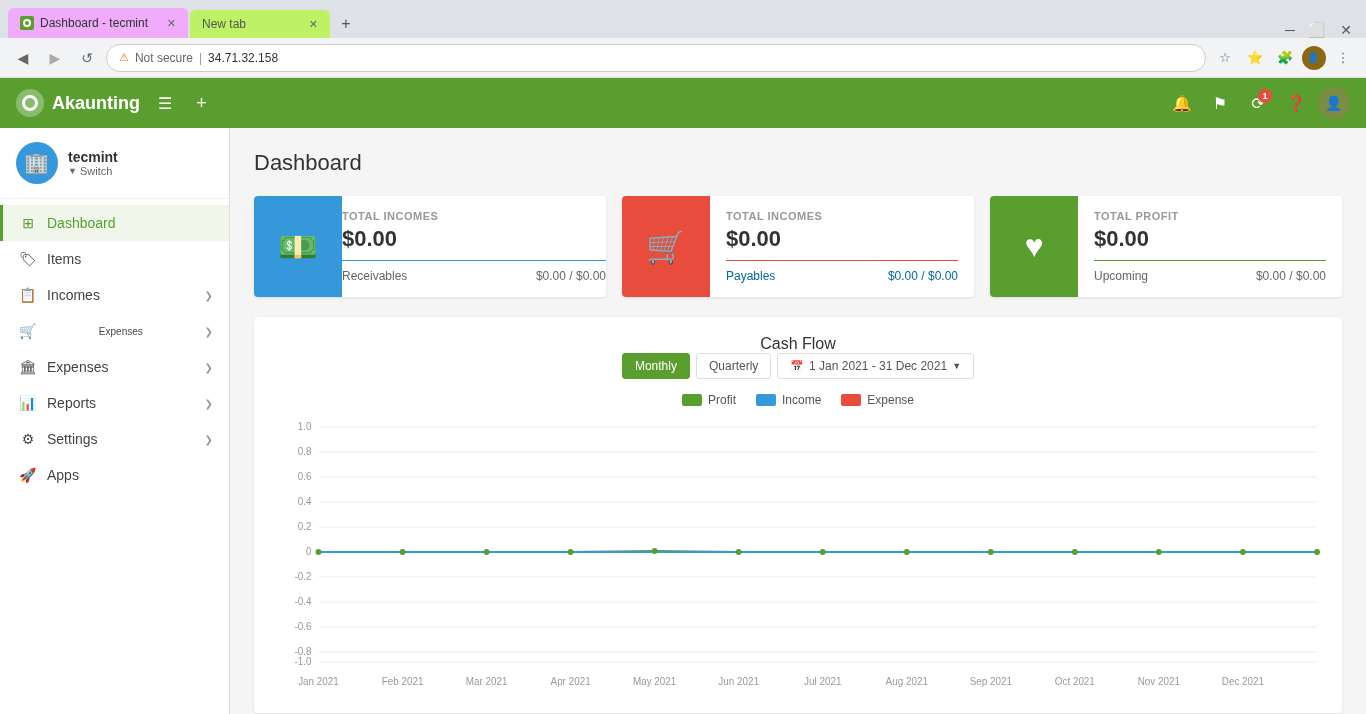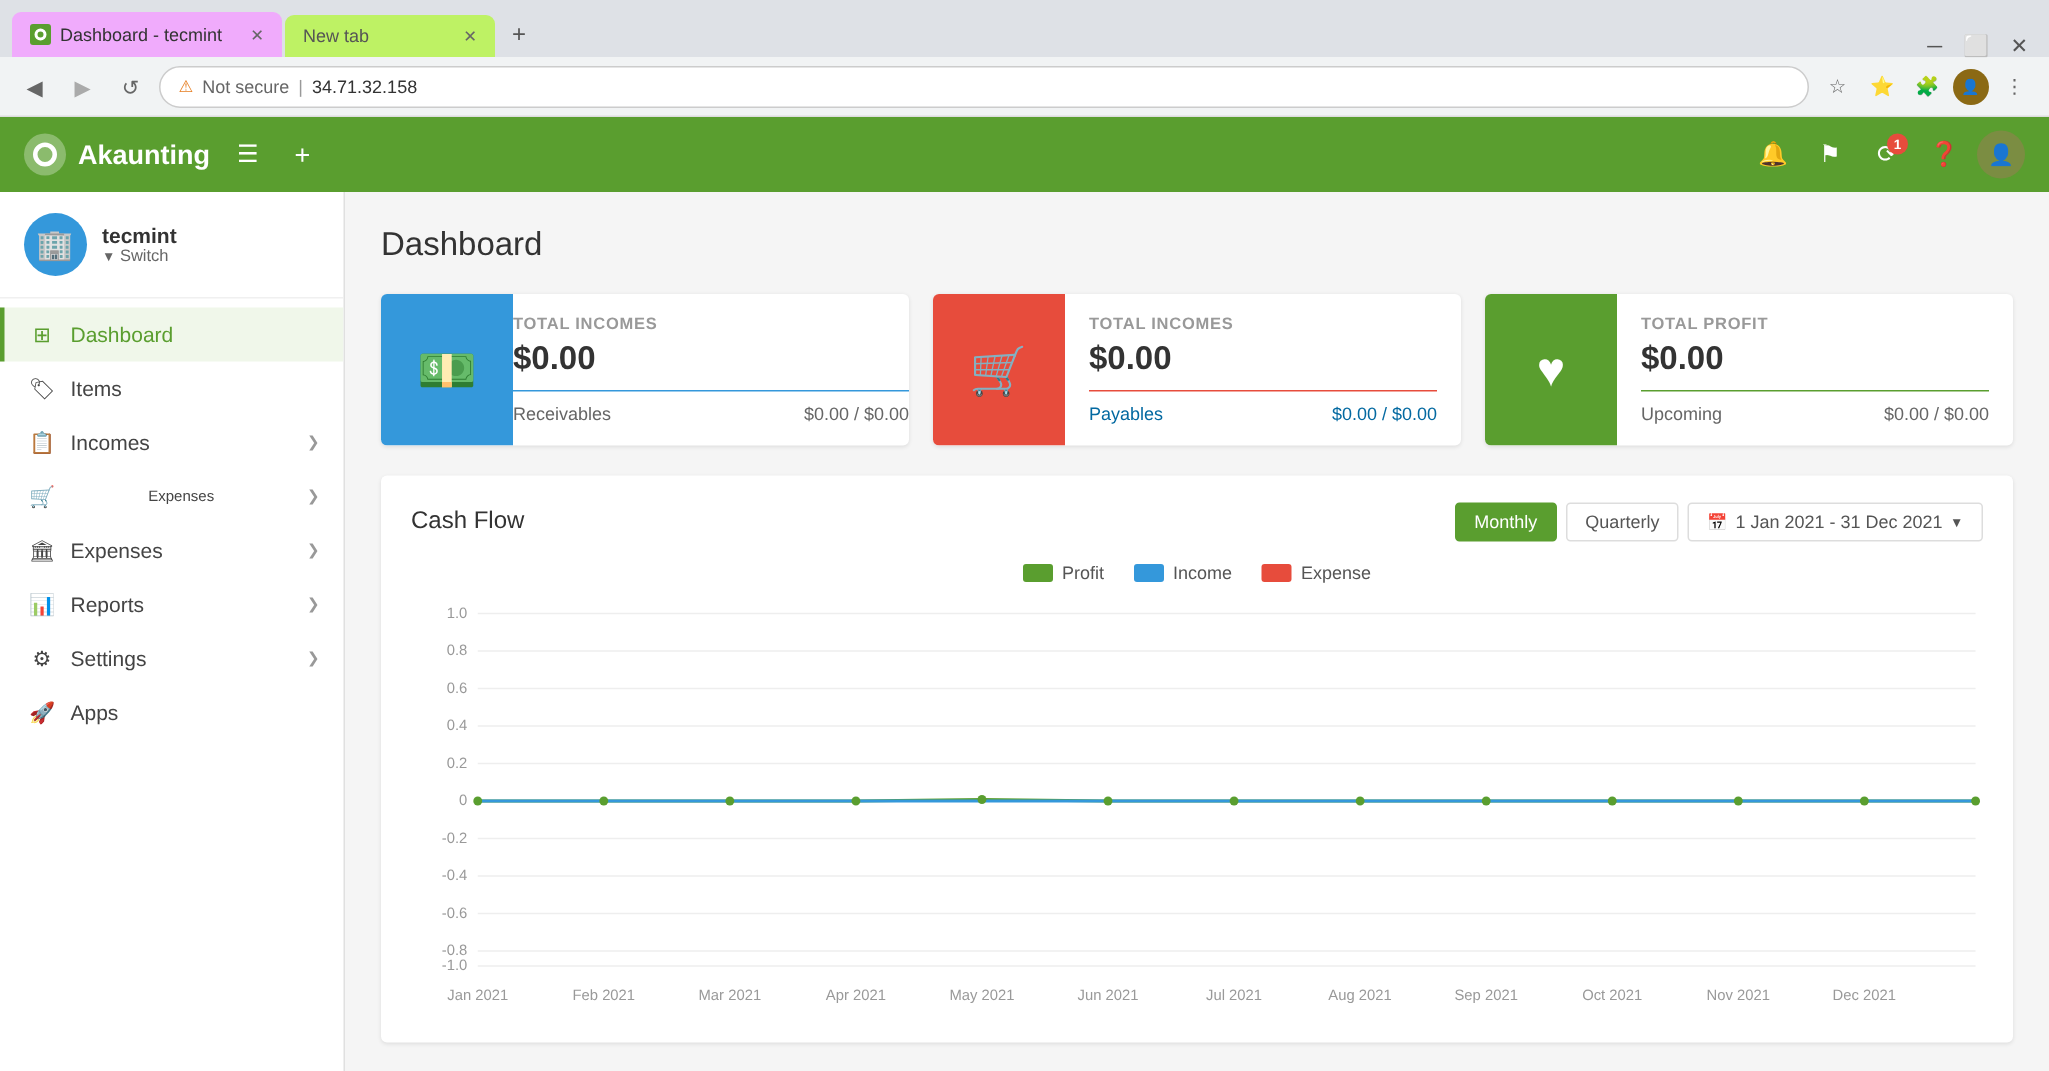--- a/index.html
+++ b/index.html
@@ -172,21 +172,21 @@
           <div style="display:flex;justify-content:space-between;font-size:12px;color:#666;">
             <span>Upcoming</span>
             <span>$0.00 / $0.00</span>
           </div>
         </div>
       </div>
 
     </div>
 
     <div style="background:white;border-radius:4px;padding:18px 20px;box-shadow:0 1px 3px rgba(0,0,0,0.1);margin-bottom:20px;">
-      <div style="display:flex;align-items:center;justify-content:space-between;margin-bottom:14px;">
+      <div style="display:flex;align-items:center;justify-content:space-between;margin-bottom:14px;flex-direction:column;">
         <span style="font-size:16px;font-weight:500;color:#333;">Cash Flow</span>
         <div style="display:flex;align-items:center;gap:6px;">
           <button style="padding:5px 12px;border:1px solid #ddd;background:#5a9e2f;border-color:#5a9e2f;color:white;border-radius:3px;font-size:12px;cursor:pointer;">Monthly</button>
           <button style="padding:5px 12px;border:1px solid #ddd;background:white;border-radius:3px;font-size:12px;cursor:pointer;color:#555;">Quarterly</button>
           <button style="padding:5px 12px;border:1px solid #ddd;background:white;border-radius:3px;font-size:12px;cursor:pointer;color:#555;display:flex;align-items:center;gap:5px;">
             <span style="font-size:11px;">📅</span>
             <span>1 Jan 2021 - 31 Dec 2021</span>
             <span style="font-size:9px;">▼</span>
           </button>
         </div>

